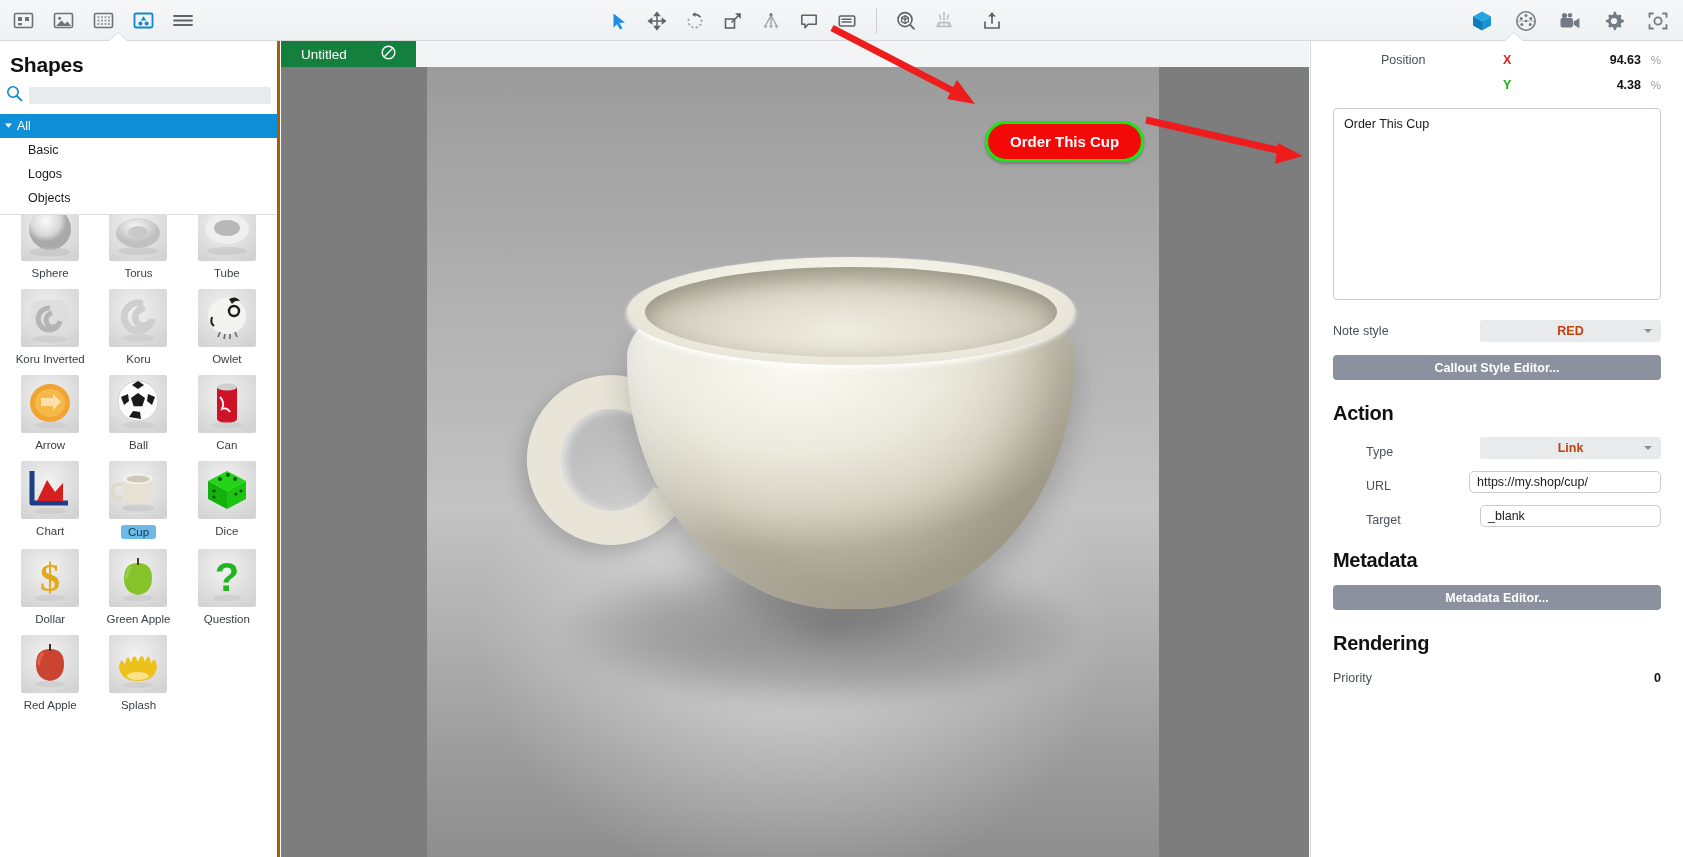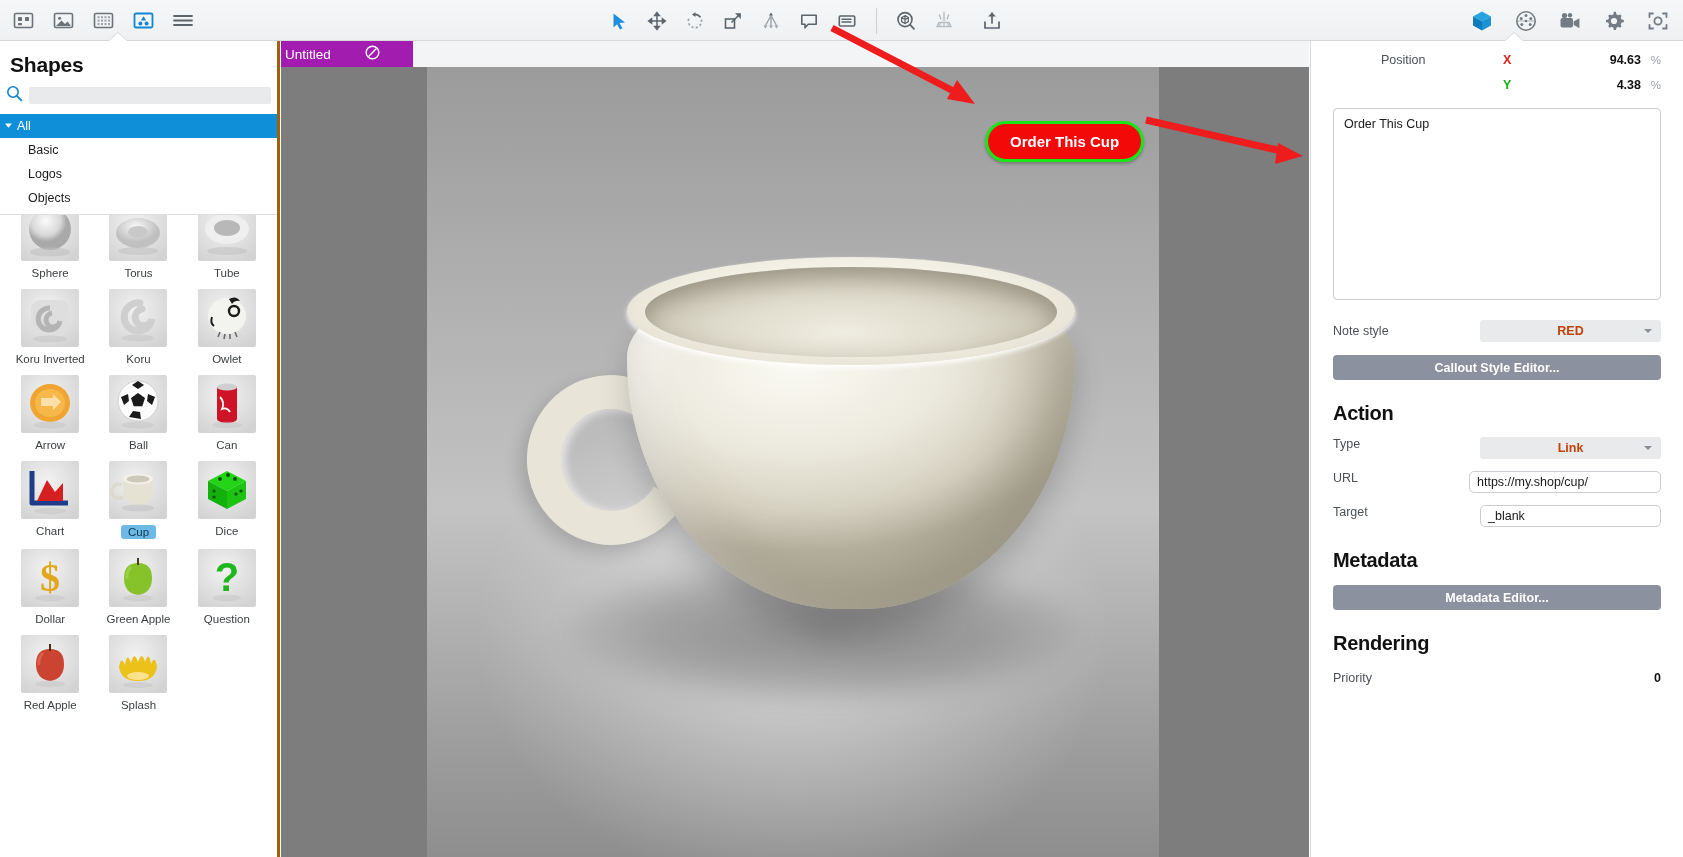--- a/index.html
+++ b/index.html
@@ -92,22 +92,22 @@
     background: #6cb9e8; color: #10354e; border-radius: 3px; padding: 1px 7px;
   }
 
   
   #canvaswrap {
     position: absolute; left: 281px; top: 41px; width: 1028px; height: 816px;
     background: #f3f4f6; overflow: hidden;
   }
   #tabbar { height: 26px; background: #f3f4f6; display: flex; }
   #tab {
-    background: #a21caf; color: #fff; font-size: 13.5px; height: 26px;
-    display: flex; align-items: center; padding: 0 4px; gap: 34px;
+    background: #15803d; color: #fff; font-size: 13.5px; height: 26px;
+    display: flex; align-items: center; padding: 0 20px; gap: 34px;
     min-width: 132px; cursor: pointer;
   }
   #stage {
     position: absolute; left: 0; top: 26px; width: 1028px; height: 790px;
     background: #7d7d7d;
   }
   #scene {
     position: absolute; left: 146px; top: 0; width: 732px; height: 790px;
     background:
       radial-gradient(ellipse 62% 46% at 50% 72%, rgba(255,255,255,0.55), rgba(255,255,255,0) 70%),
@@ -209,22 +209,23 @@
   .greybtn {
     margin-top: 13px; width: 100%; height: 25px; background: #8b919e;
     border: none; border-radius: 4px; color: #fff; font-size: 12.5px;
     font-weight: bold; cursor: pointer;
   }
   .section-h {
     font-size: 20px; font-weight: bold; color: #111; margin-top: 22px;
     letter-spacing: -0.3px;
   }
   .field-row {
-    display: flex; align-items: flex-start; justify-content: space-between;
+    display: flex; align-items: flex-end; justify-content: space-between;
     margin-top: 12px;
+    margin-left: 33px;
   }
   .textfield {
     width: 181px; height: 22px; border: 1px solid #c9ccd0; border-radius: 5px;
     background: #fff; font-size: 12.5px; color: #1a1a1a;
     display: flex; align-items: center; padding: 0 7px; cursor: text;
   }
   .textfield.wide { width: 192px; }
   #priority-row {
     display: flex; align-items: center; justify-content: space-between;
     margin-top: 16px;

